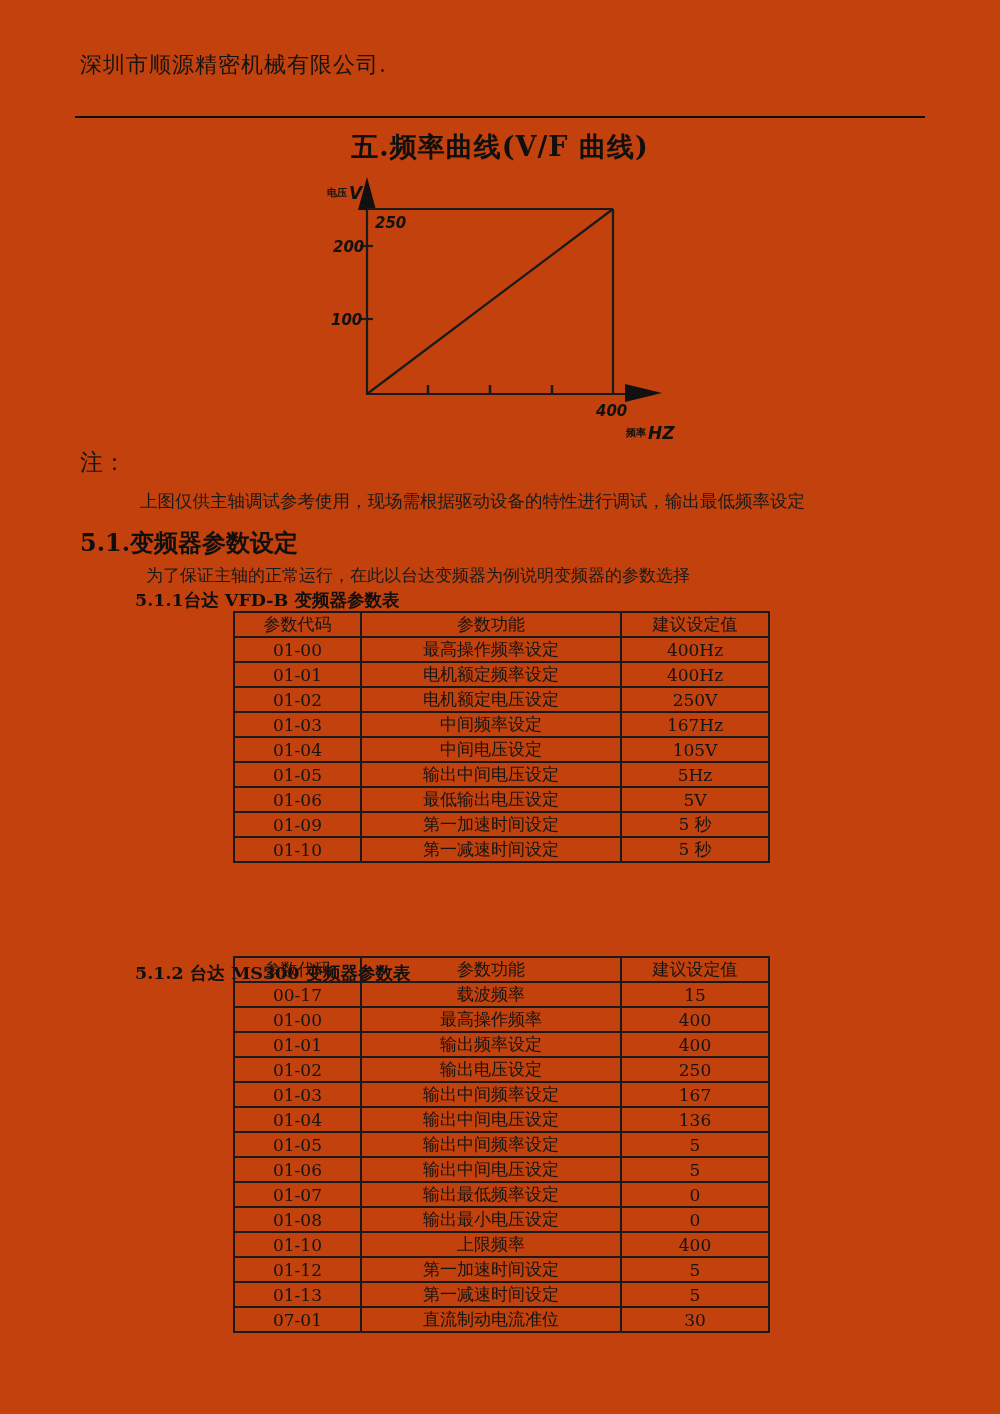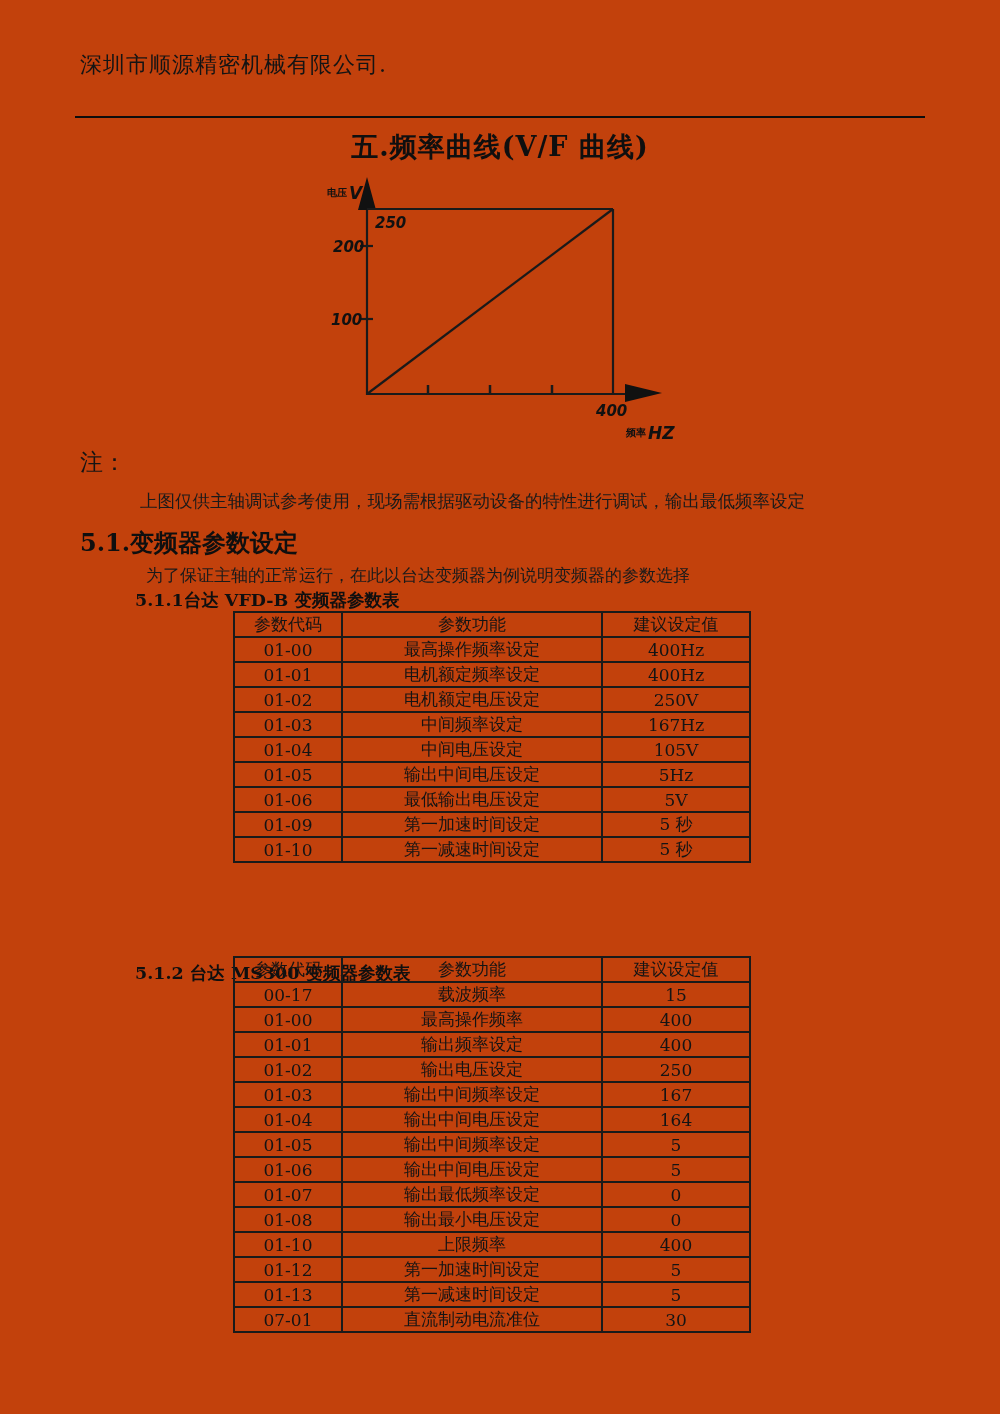--- a/index.html
+++ b/index.html
@@ -58,21 +58,21 @@
     table-layout:fixed;
   }
   .table-1 { top:611px; }
   .table-2 { top:956px; }
   .param-table th, .param-table td {
     border:2px solid #1a1a1a;
     text-align:center; vertical-align:middle;
     font-weight:normal; padding:0; height:25px;
     overflow:hidden; white-space:nowrap;
   }
-  .col-code { width:108px; }
+  .col-code { width:127px; }
   .col-func { width:260px; }
   .col-val  { width:148px; }
   .chart-num {
     font-family:"DejaVu Sans",sans-serif;
     font-style:italic; font-weight:bold; font-size:15px;
   }
   .chart-cjk { font-size:10px; font-weight:bold; }
   .chart-unit {
     font-family:"DejaVu Sans",sans-serif;
     font-style:italic; font-weight:bold; font-size:17px;
@@ -214,21 +214,21 @@
           <td>250</td>
         </tr>
       <tr>
           <td>01-03</td>
           <td>输出中间频率设定</td>
           <td>167</td>
         </tr>
       <tr>
           <td>01-04</td>
           <td>输出中间电压设定</td>
-          <td>164</td>
+          <td>136</td>
         </tr>
       <tr>
           <td>01-05</td>
           <td>输出中间频率设定</td>
           <td>5</td>
         </tr>
       <tr>
           <td>01-06</td>
           <td>输出中间电压设定</td>
           <td>5</td>

